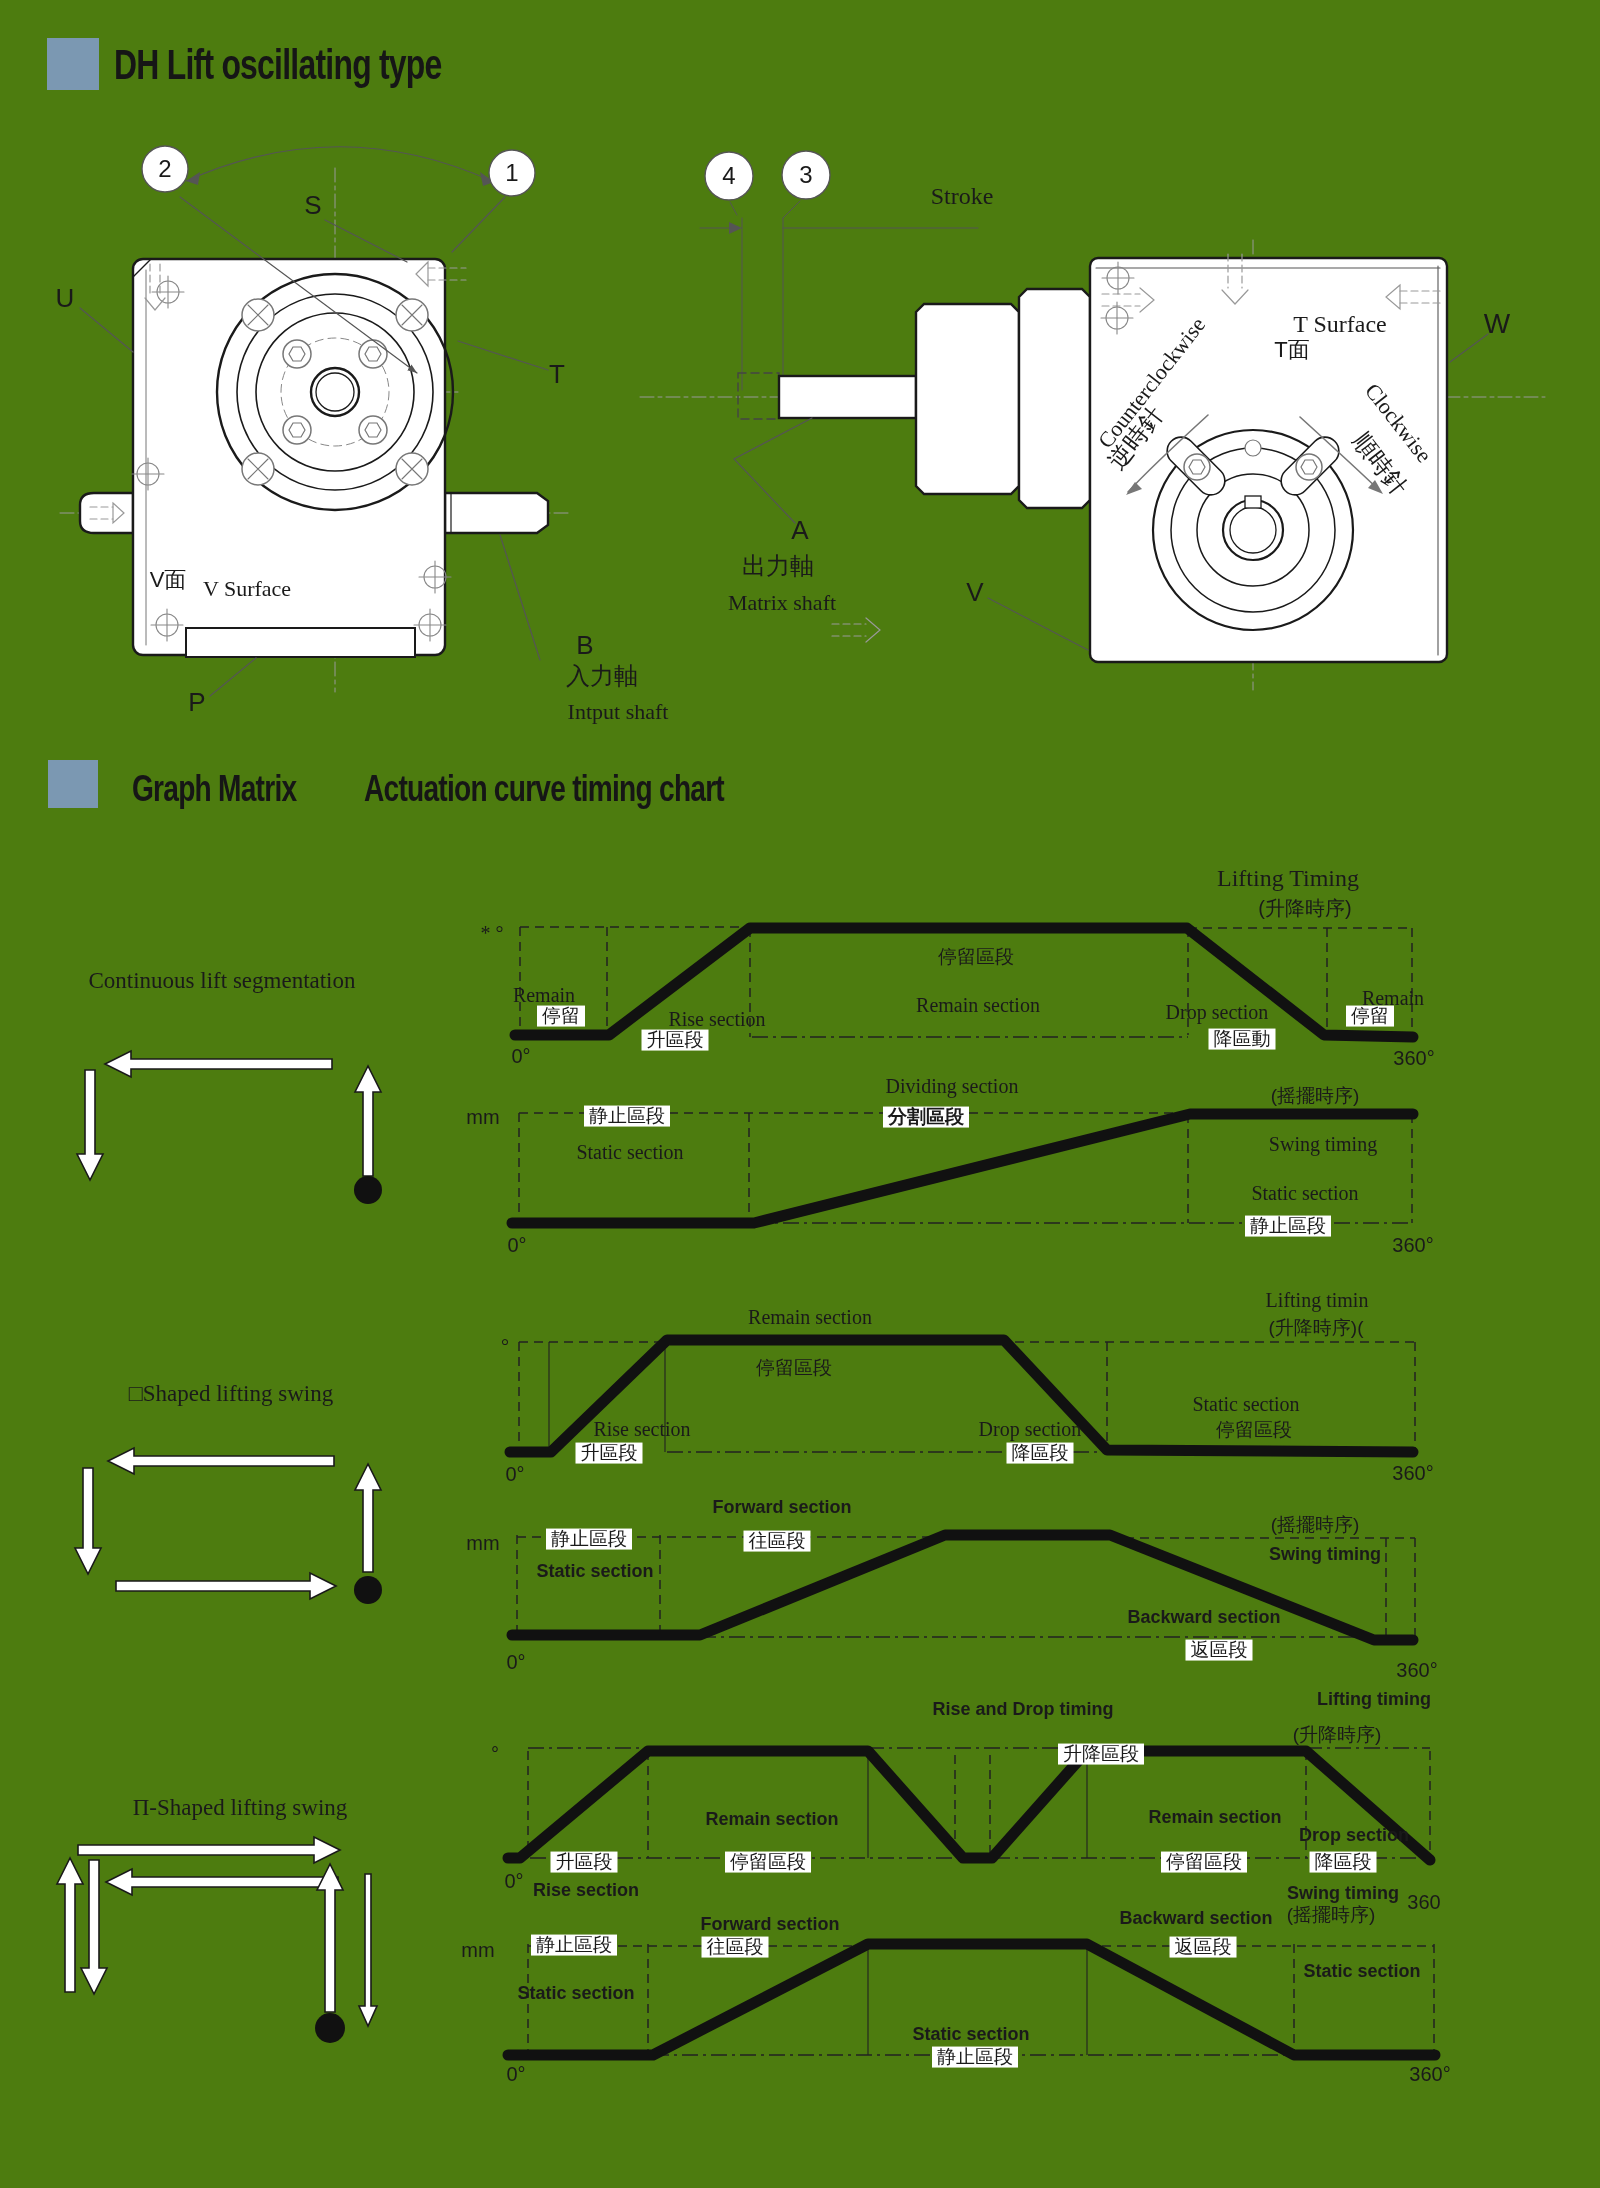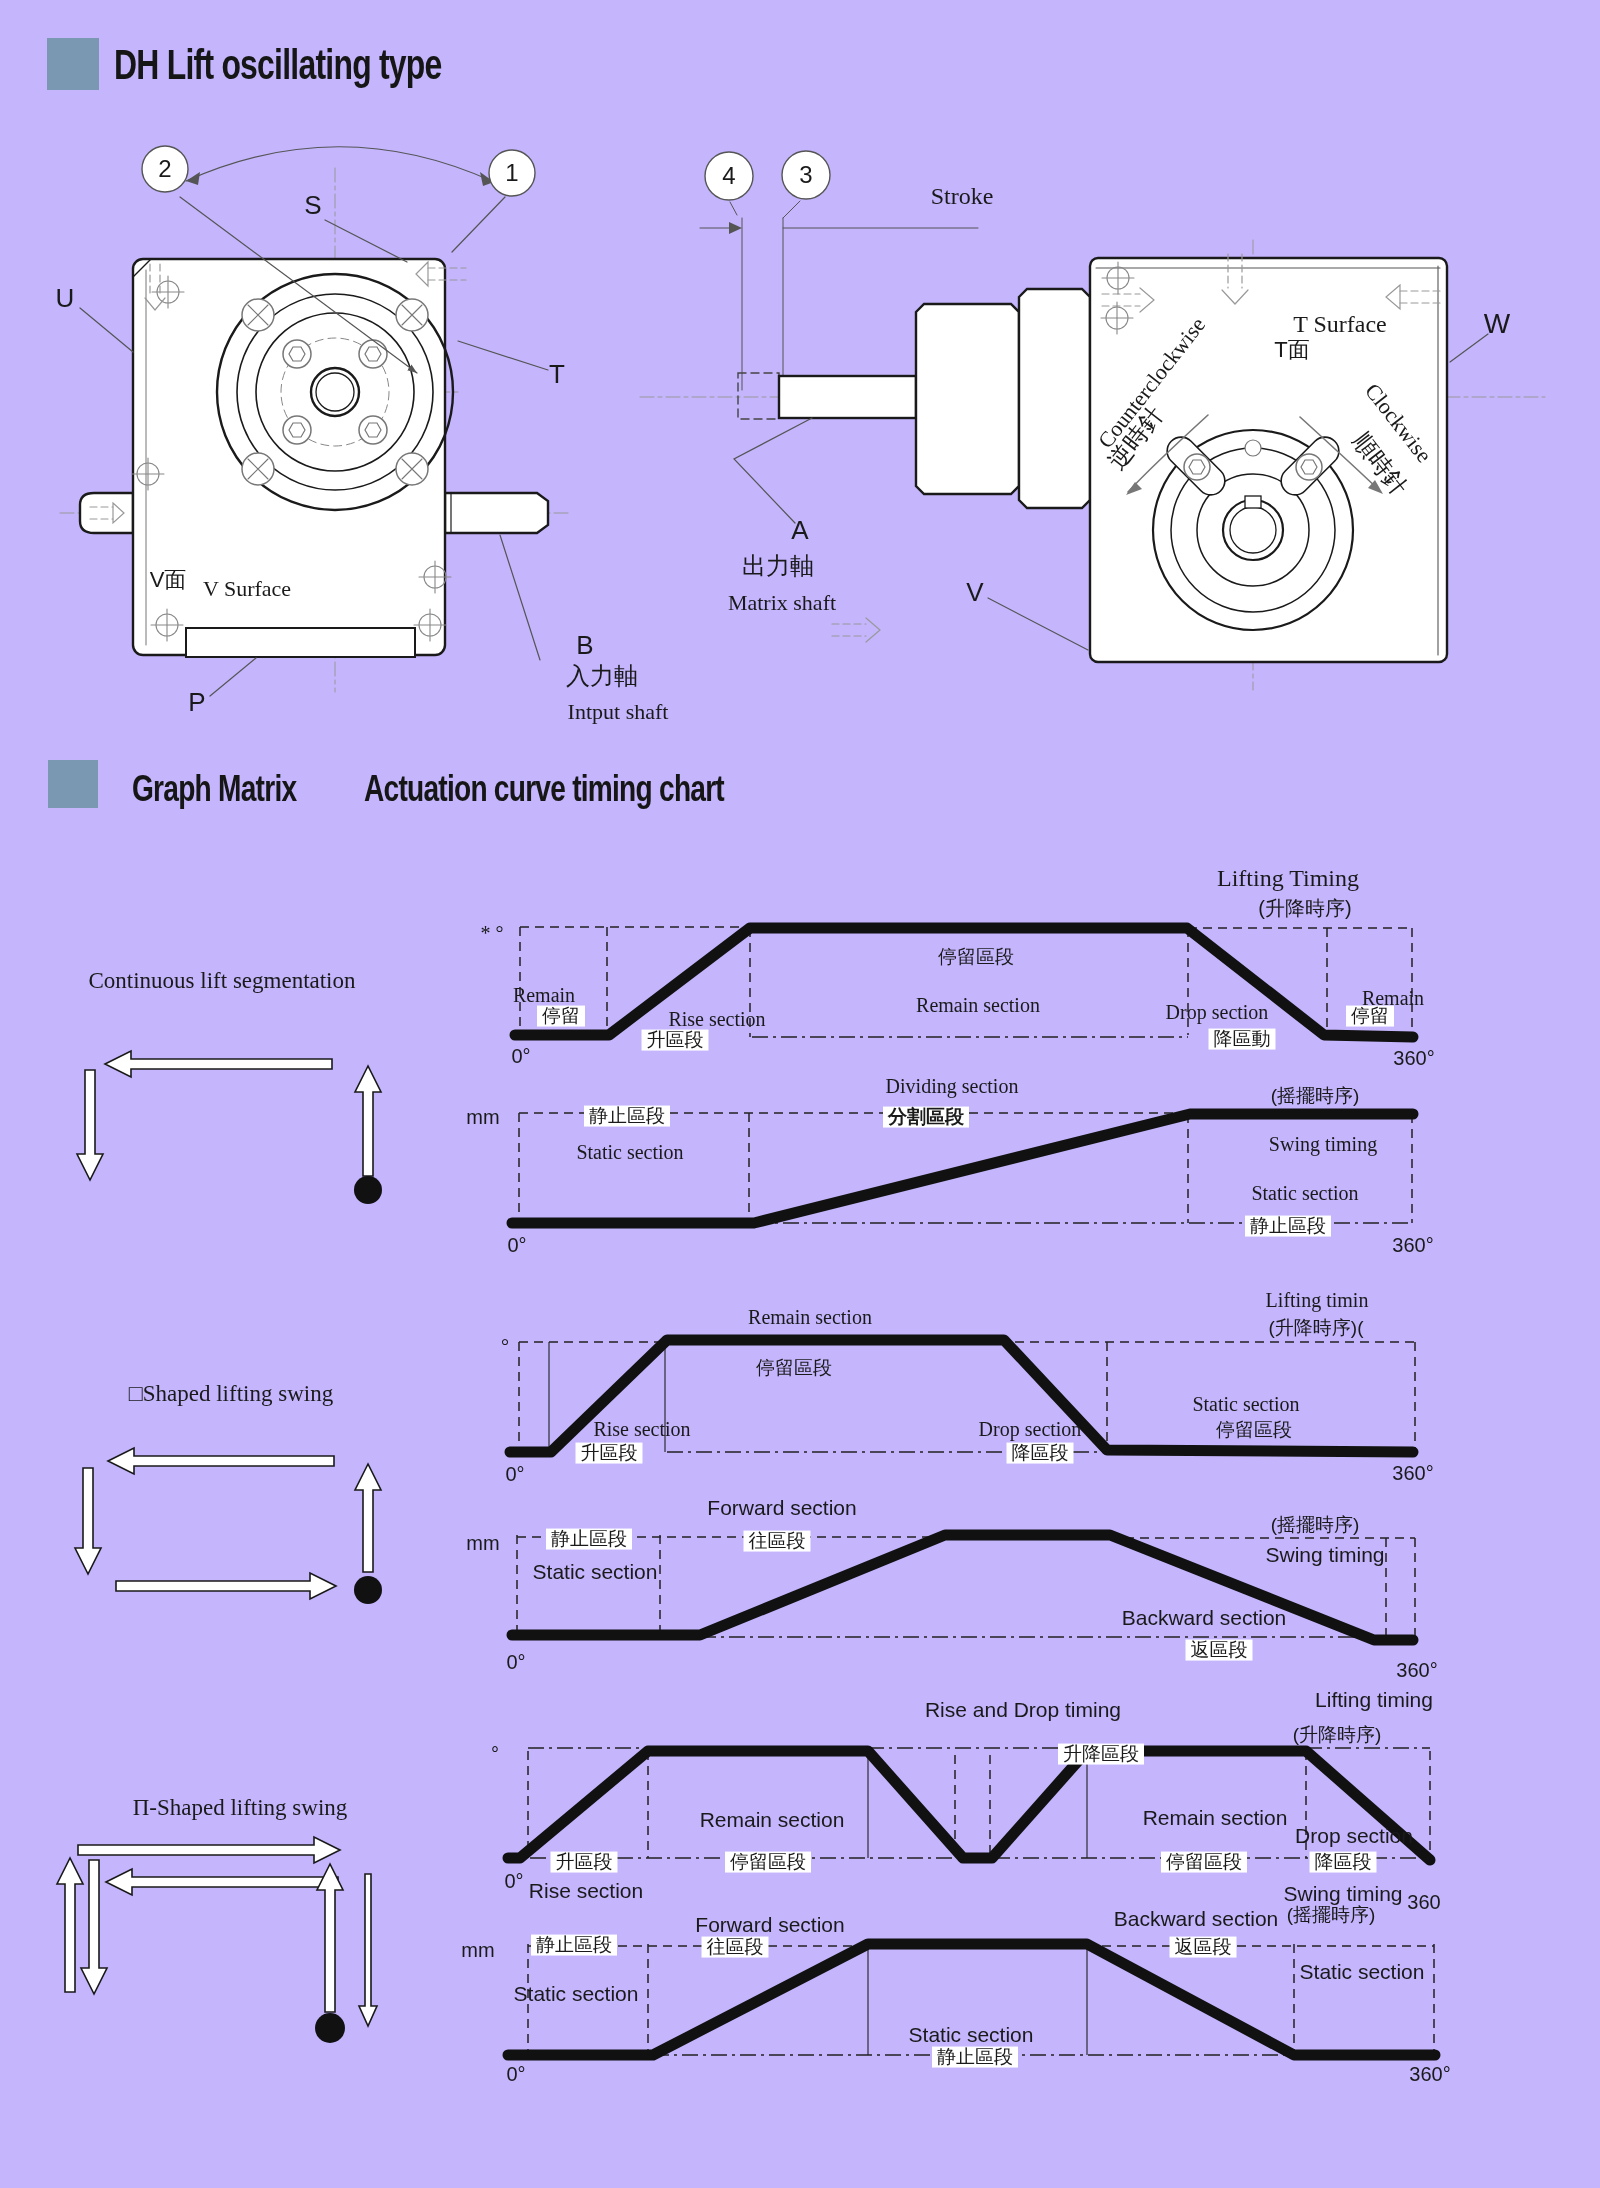--- a/index.html
+++ b/index.html
@@ -1,22 +1,22 @@
 <!DOCTYPE html>
 <html><head>
 <meta charset="utf-8">
 <style>
   html,body{margin:0;padding:0;background:#fff;}
-  #page{position:relative;width:1600px;height:2188px;background:#c4b5fd;overflow:hidden;
+  #page{position:relative;width:1600px;height:2188px;background:#4d7c0f;overflow:hidden;
         font-family:"Liberation Sans",sans-serif;color:#1a1a1a;}
   svg{position:absolute;left:0;top:0;}
   .lb{position:absolute;transform:translate(-50%,-50%);white-space:nowrap;color:#1a1a1a;line-height:1.1;}
   .srf{font-family:"Liberation Serif",serif;}
   .sns{font-family:"Liberation Sans",sans-serif;}
-  .s19{font-size:19px;} .s20{font-size:20px;} .s21{font-size:21px;} .s22{font-size:22px;}
+  .s19{font-size:19px;} .s20{font-size:20px;} .s21{font-size:18px;font-weight:bold;} .s22{font-size:22px;}
   .s23{font-size:23px;} .s24{font-size:24px;} .s26{font-size:26px;} .s28{font-size:28px;}
   .bgw{background:#fff;padding:0 5px;}
   .rccw{transform:translate(-50%,-50%) rotate(-52deg);}
   .rcw{transform:translate(-50%,-50%) rotate(52deg);}
   .hdr{position:absolute;font-family:"Liberation Sans",sans-serif;font-weight:bold;
        transform:scaleX(0.76);transform-origin:0 50%;letter-spacing:-1px;white-space:nowrap;color:#161616;}
   .bluesq{position:absolute;background:#7b98b2;}
 </style>
 </head>
 <body>

